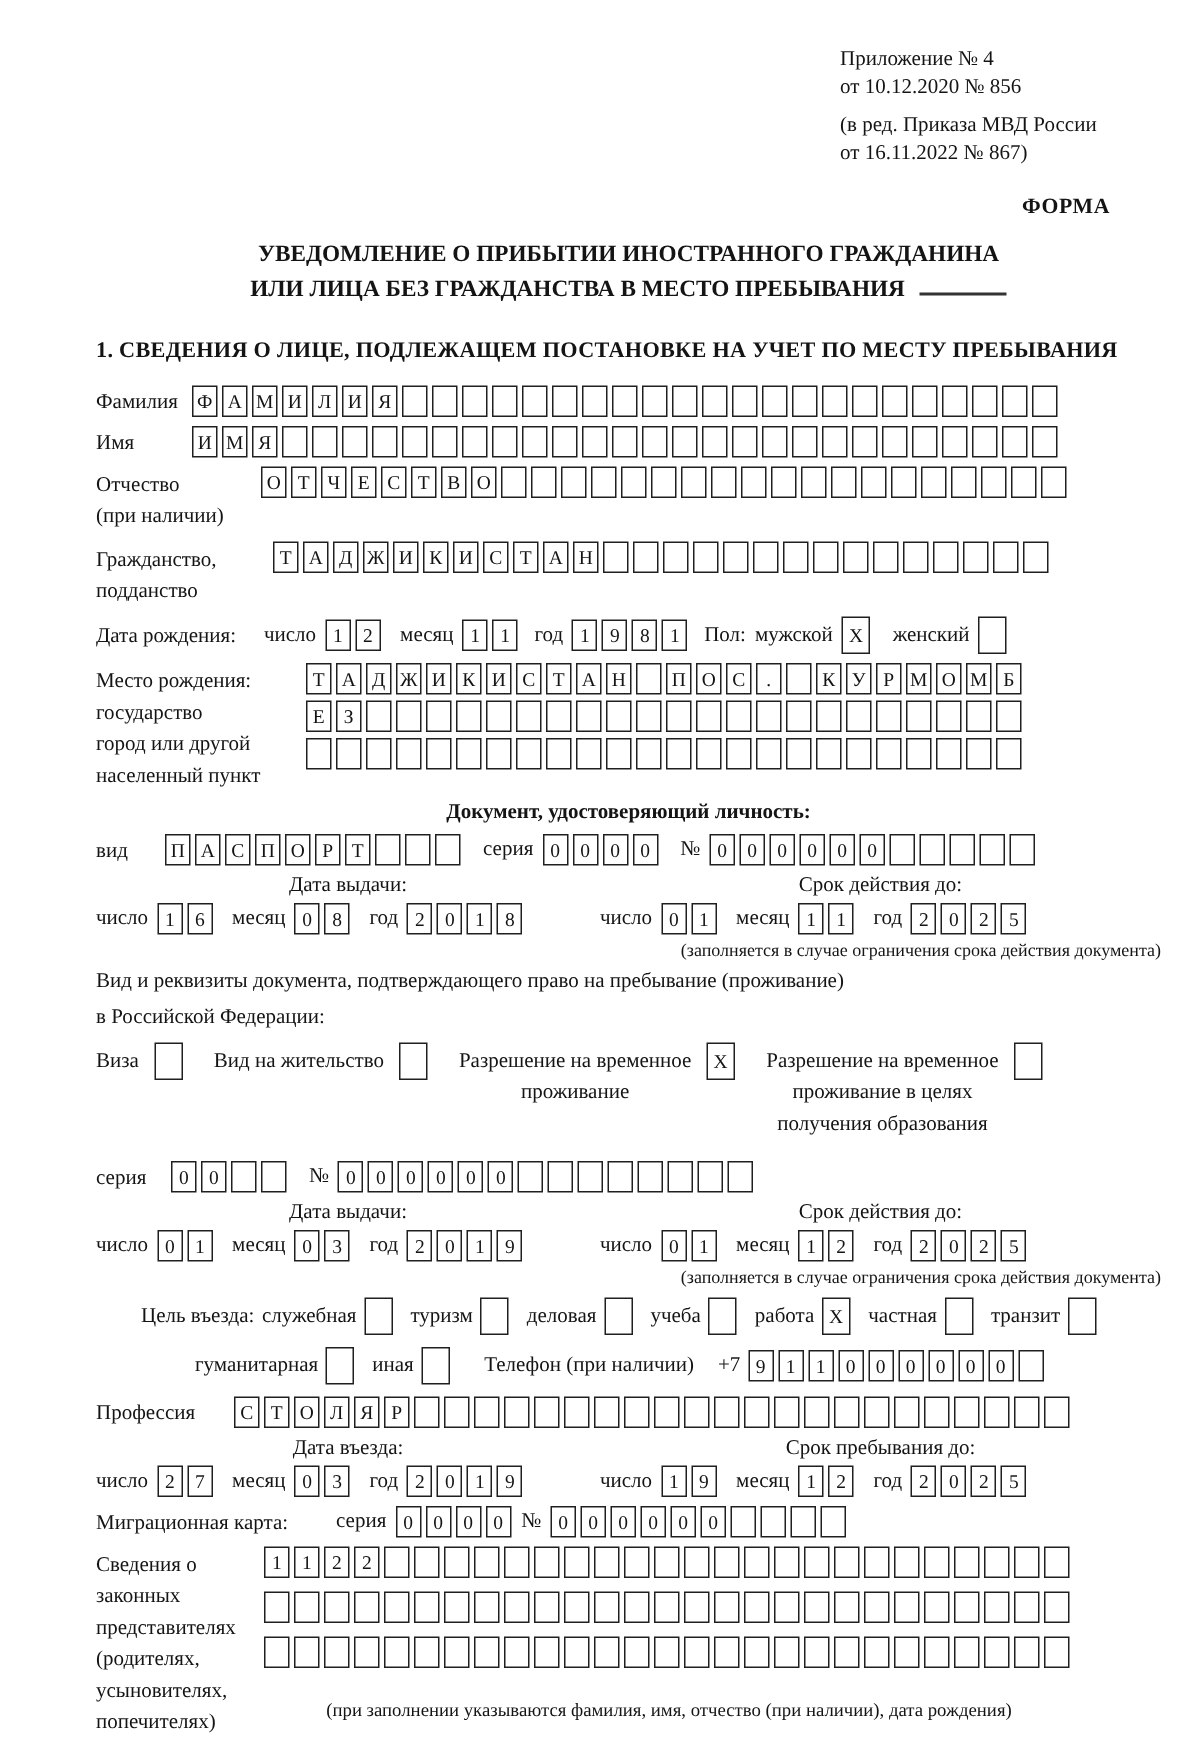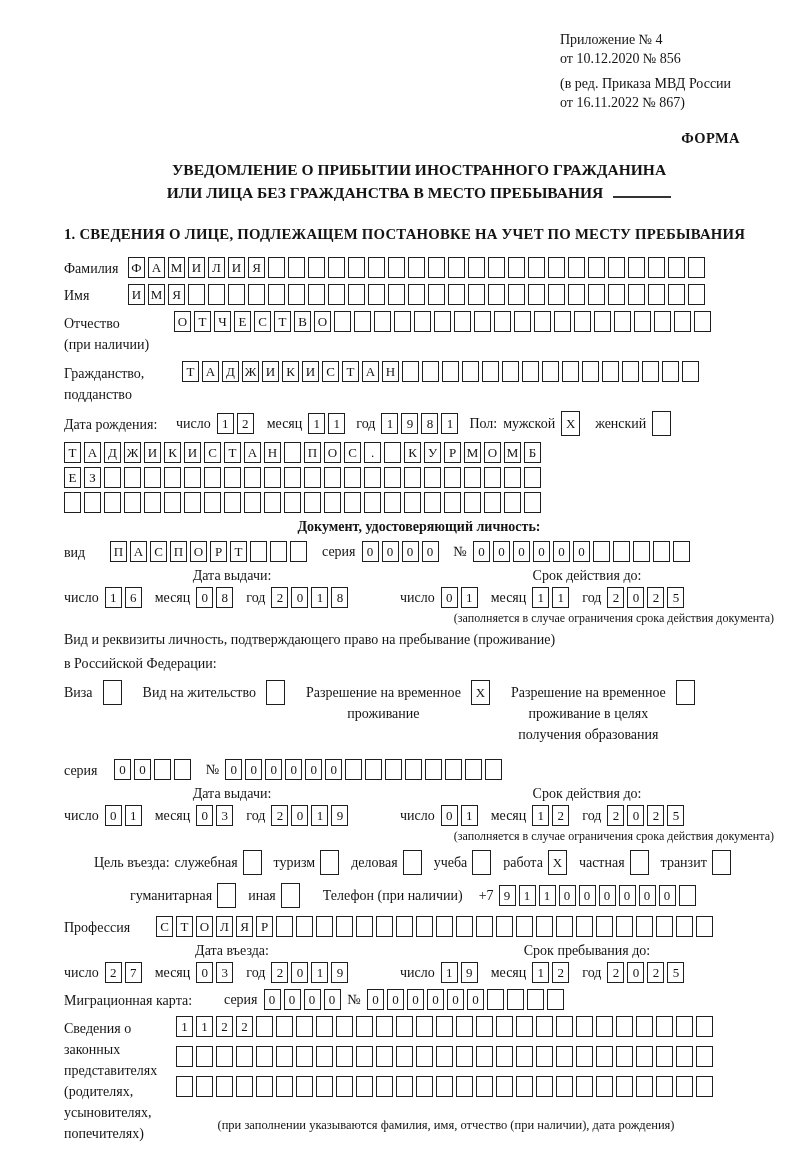--- a/index.html
+++ b/index.html
@@ -258,20 +258,26 @@
       <span class="boxes" style="margin-right:12px">
           <span class="cell cb">X</span>
         </span>
       <span class="small-gap">женский</span>
       <span class="boxes">
           <span class="cell cb"></span>
         </span>
     </div>
 
     <div class="row-ml">
+      <span class="lbl-stack w140">
+        <span>Место рождения:</span>
+        <span>государство</span>
+        <span>город или другой</span>
+        <span>населенный пункт</span>
+      </span>
       <span class="box-stack">
         <span class="boxes">
             <span class="cell">Т</span>
             <span class="cell">А</span>
             <span class="cell">Д</span>
             <span class="cell">Ж</span>
             <span class="cell">И</span>
             <span class="cell">К</span>
             <span class="cell">И</span>
             <span class="cell">С</span>
@@ -427,21 +433,21 @@
               <span class="cell">2</span>
               <span class="cell">0</span>
               <span class="cell">2</span>
               <span class="cell">5</span>
             </span>
         </div>
         <div class="date-note">(заполняется в случае ограничения срока действия документа)</div>
       </div>
     </div>
 
-    <div class="intro-line">Вид и реквизиты личность, подтверждающего право на пребывание (проживание)</div>
+    <div class="intro-line">Вид и реквизиты документа, подтверждающего право на пребывание (проживание)</div>
     <div class="intro-line">в Российской Федерации:</div>
 
     <div class="visa-row">
       <div class="v-opt">
         <span class="v-lbl">Виза</span>
         <span class="boxes v-box">
             <span class="cell cb"></span>
           </span>
       </div>
       <div class="v-opt">

